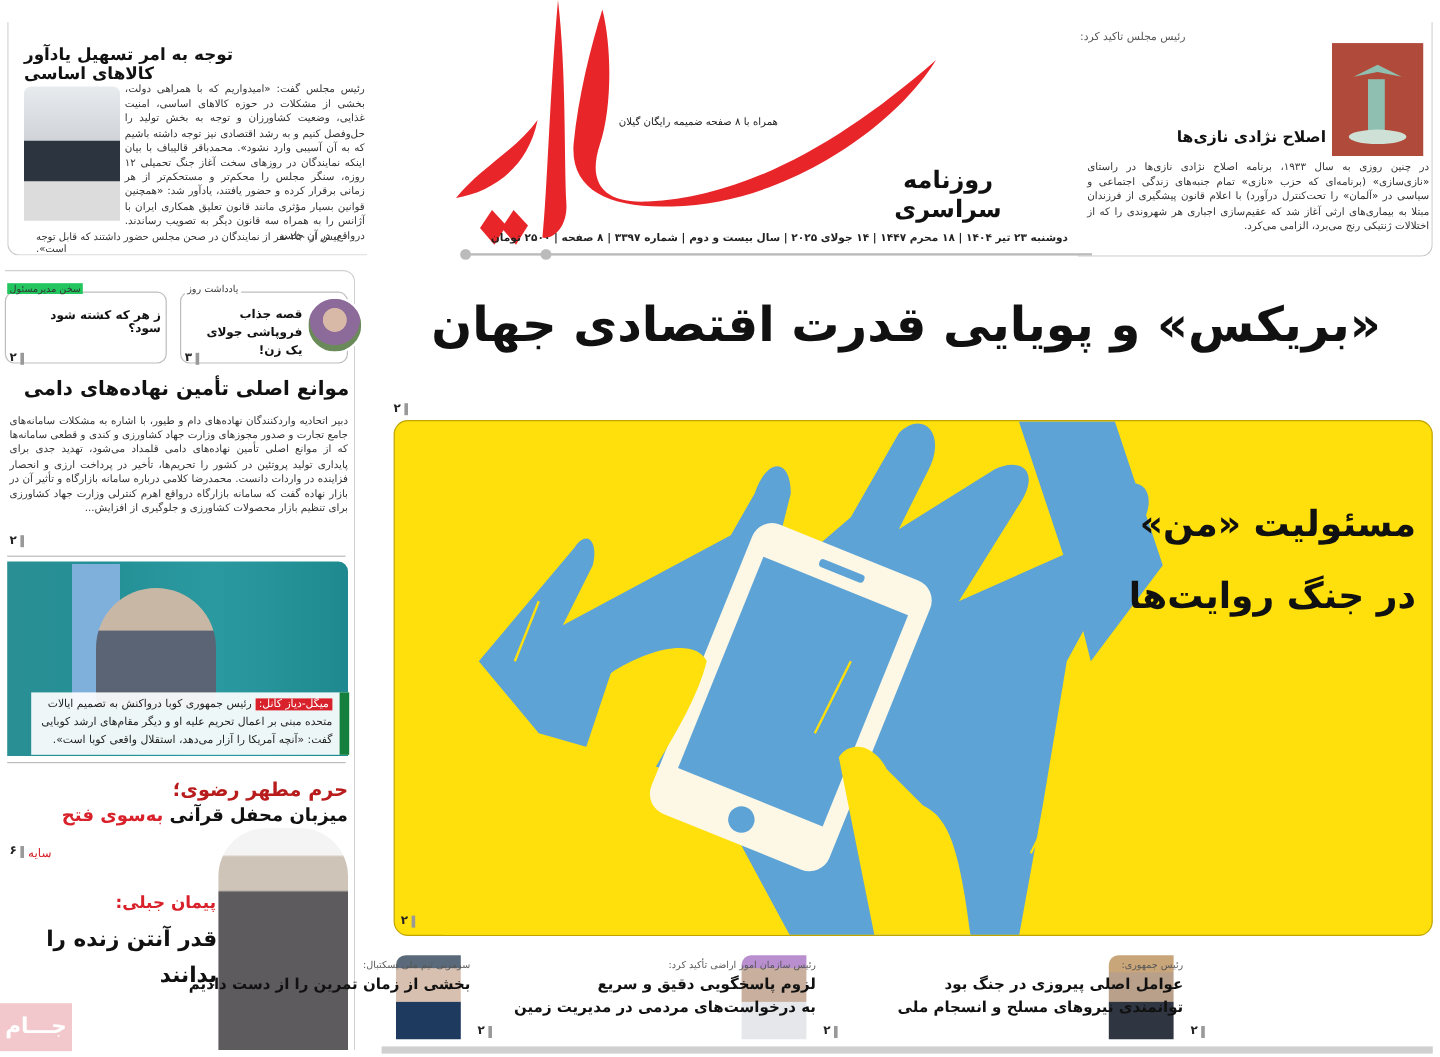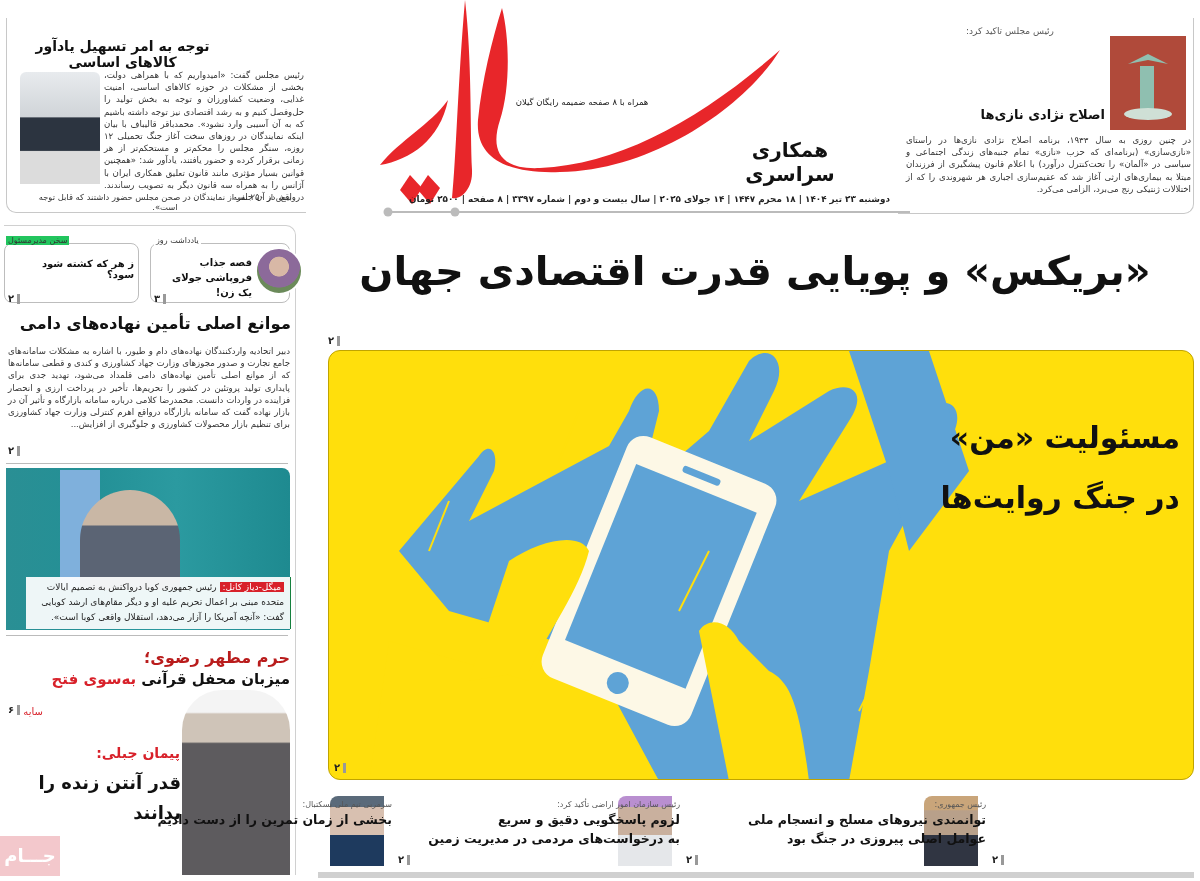--- a/index.html
+++ b/index.html
@@ -1,19 +1,19 @@
 <!DOCTYPE html>
 <html><head>
 <meta charset="utf-8">
 <style>
   * { box-sizing: border-box; margin: 0; padding: 0; }
   html, body { width: 1200px; height: 881px; overflow: hidden; background: #ffffff; }
   body { position: relative; font-family: "DejaVu Sans", sans-serif; color: #1a1a1a; direction: rtl; }
   .abs { position: absolute; }
-  .rtl { direction: rtl; text-align: center; }
+  .rtl { direction: rtl; text-align: left; }
   .kicker { font-size: 9px; color: #555; }
   .pg { font-size: 10px; font-weight: bold; color: #222; display: inline-flex; align-items: center; gap: 3px; }
   .pg::before { content: ""; display: inline-block; width: 3px; height: 10px; background: #999; }
   .body-text { font-size: 8.6px; line-height: 12.2px; color: #333; text-align: justify; }
   .photo { background: linear-gradient(160deg, #e9e9e9, #b5b5b5); overflow: hidden; }
 
   
   #tl-box { left: 6px; top: 18px; width: 300px; height: 195px; border-left: 1.5px solid #c8c8c8; border-bottom: 1.5px solid #c8c8c8; border-radius: 0 0 0 10px; }
   #tl-kicker { right: 80px; top: 26px; width: 220px; }
   #tl-title { left: 20px; top: 38px; width: 205px; font-size: 14px; font-weight: bold; color: #111; }
@@ -46,21 +46,21 @@
   #note-photo { left: 255px; top: 247px; width: 48px; height: 48px; border-radius: 50%; background: radial-gradient(circle at 50% 40%, #d8b8a6 0 28%, #8c6a9a 30% 60%, #6b8a5a 62%); border: 2px solid #fff; }
   #note-title { left: 160px; top: 255px; width: 92px; font-size: 10px; font-weight: bold; color: #111; text-align: right; line-height: 15px; }
   #note-pg { left: 154px; top: 293px; }
   #lc-title { left: 6px; top: 314px; width: 285px; font-size: 16.5px; font-weight: bold; color: #111; text-align: right; }
   #lc-text { left: 8px; top: 345px; width: 282px; }
   #lc-pg { left: 8px; top: 445px; }
   #lc-rule1 { left: 6px; top: 463px; width: 282px; height: 1px; background: #bbb; }
   #cuba-photo { left: 6px; top: 468px; width: 284px; height: 162px; background: linear-gradient(90deg, #2a8f94 0%, #239096 30%, #2b9aa0 60%, #1e8a90 100%); border-radius: 0 8px 0 0; }
   #cuba-flag { left: 60px; top: 470px; width: 40px; height: 120px; background: #7fb0dc; }
   #cuba-person { left: 80px; top: 490px; width: 100px; height: 100px; border-radius: 50px 50px 0 0; background: linear-gradient(180deg,#c9b7a5 0,#c9b7a5 35%,#5b6474 36%); }
-  #cuba-cap { left: 26px; top: 577px; width: 265px; height: 52px; background: rgba(255,255,255,0.92); border-right: 1px solid #15803d; padding: 3px 6px; font-size: 9px; line-height: 15px; color: #222; text-align: right; }
+  #cuba-cap { left: 26px; top: 577px; width: 265px; height: 52px; background: rgba(255,255,255,0.92); border-right: 8px solid #15803d; padding: 3px 6px; font-size: 9px; line-height: 15px; color: #222; text-align: right; }
   #cuba-tag { background: #d8212a; color: #fff; padding: 0 3px; }
   #lc-rule2 { left: 6px; top: 635px; width: 282px; height: 1px; background: #bbb; }
   #haram-kicker { left: 60px; top: 648px; width: 230px; font-size: 16px; font-weight: bold; color: #b91c1c; text-align: right; }
   #haram-title { left: 4px; top: 670px; width: 286px; font-size: 15px; font-weight: bold; color: #111; text-align: right; }
   #haram-red { color: #d8212a; }
   #haram-pg { left: 8px; top: 704px; font-size: 10px; color: #d8212a; }
   #jebeli-photo { left: 182px; top: 690px; width: 108px; height: 185px; background: linear-gradient(180deg,#f4f4f4 0,#f4f4f4 12%,#cfc4b8 13%,#cfc4b8 28%,#5d5b5e 29%); border-radius: 40px 40px 0 0; }
   #jebeli-kicker { left: 80px; top: 745px; width: 100px; font-size: 14px; font-weight: bold; color: #d8212a; text-align: right; }
   #jebeli-title { left: 6px; top: 768px; width: 175px; font-size: 18px; line-height: 30px; font-weight: bold; color: #111; text-align: right; }
   #jaam-logo { left: 0px; top: 836px; width: 60px; height: 40px; background: #f3c8cc; color: #fff; font-size: 18px; font-weight: bold; text-align: center; line-height: 40px; }
@@ -96,21 +96,21 @@
 
   <path d="M142 8 C150 40 150 90 140 120 C130 150 140 170 180 168 C260 164 340 120 420 50 C390 100 300 170 200 172 C150 174 115 160 118 120 C122 80 132 40 142 8 Z" fill="#e8262a"></path>
   <path d="M105 0 C112 60 110 130 112 170 C113 190 100 200 92 198 C96 160 98 80 105 0 Z" fill="#e8262a"></path>
   <path d="M88 100 C80 140 50 160 20 165 C40 140 70 125 88 100 Z" fill="#e8262a"></path>
   <path d="M50 175 L62 188 L52 204 L40 190 Z" fill="#e8262a"></path>
   <path d="M68 175 L80 188 L70 204 L58 190 Z" fill="#e8262a"></path>
   <circle cx="28" cy="212" r="4.5" fill="#bbb"></circle>
   <circle cx="95" cy="212" r="4.5" fill="#bbb"></circle>
 </svg>
 <div class="abs" id="mast-sub">همراه با ۸ صفحه ضمیمه رایگان گیلان</div>
-<div class="abs" id="mast-brand">همکاری سراسری</div>
+<div class="abs" id="mast-brand">روزنامه سراسری</div>
 <div class="abs" id="mast-info">دوشنبه ۲۳ تیر ۱۴۰۴ | ۱۸ محرم ۱۴۴۷ | ۱۴ جولای ۲۰۲۵ | سال بیست و دوم | شماره ۳۳۹۷ | ۸ صفحه | ۲۵۰۰ تومان</div>
 <div class="abs" id="mast-rule"></div>
 
 <div class="abs" id="tr-box"></div>
 <div class="abs" id="tr-photo">
   <svg width="76" height="94" viewBox="0 0 76 94">
     <rect x="0" y="0" width="76" height="94" fill="#b04a3a"></rect>
     <rect x="30" y="30" width="14" height="44" fill="#8fbfb0"></rect>
     <path d="M18 28 L38 18 L58 28 L38 24 Z" fill="#8fbfb0"></path>
     <ellipse cx="38" cy="78" rx="24" ry="6" fill="#cfe0d6"></ellipse>
@@ -192,22 +192,22 @@
   </svg>
 </div>
 <div class="abs" id="feature-title1" style="left:860px;width:320px;">مسئولیت «من»</div>
 <div class="abs" id="feature-title2" style="left:860px;width:320px;">در جنگ روایت‌ها</div>
 <div class="abs pg" id="feature-pg">۲</div>
 
 <div class="abs" style="left:924px; top:796px;">
   <div class="abs photo bs-photo" style="left:0; top:0; background: linear-gradient(180deg,#c9a57a 0,#c9a57a 20%,#b8a08a 21%,#b8a08a 55%,#303542 56%);"></div>
   <div class="abs bs-kicker" style="left:-198px; top:4px; width:260px;">رئیس جمهوری:</div>
   <div class="abs bs-title" style="left:-238px; top:14px; width:300px;">
+    <div>عوامل اصلی پیروزی در جنگ بود</div>
     <div>توانمندی نیروهای مسلح و انسجام ملی</div>
-    <div>عوامل اصلی پیروزی در جنگ بود</div>
   </div>
   <div class="abs pg" style="left:68px; top:58px;">۲</div>
 </div>
 
 <div class="abs" style="left:618px; top:796px;">
   <div class="abs photo bs-photo" style="left:0; top:0; background: linear-gradient(180deg,#b98fd0 0,#b98fd0 15%,#c9b09e 16%,#c9b09e 55%,#e5e7ea 56%);"></div>
   <div class="abs bs-kicker" style="left:-198px; top:4px; width:260px;">رئیس سازمان امور اراضی تأکید کرد:</div>
   <div class="abs bs-title" style="left:-238px; top:14px; width:300px;">
     <div>لزوم پاسخگویی دقیق و سریع</div>
     <div>به درخواست‌های مردمی در مدیریت زمین</div>

